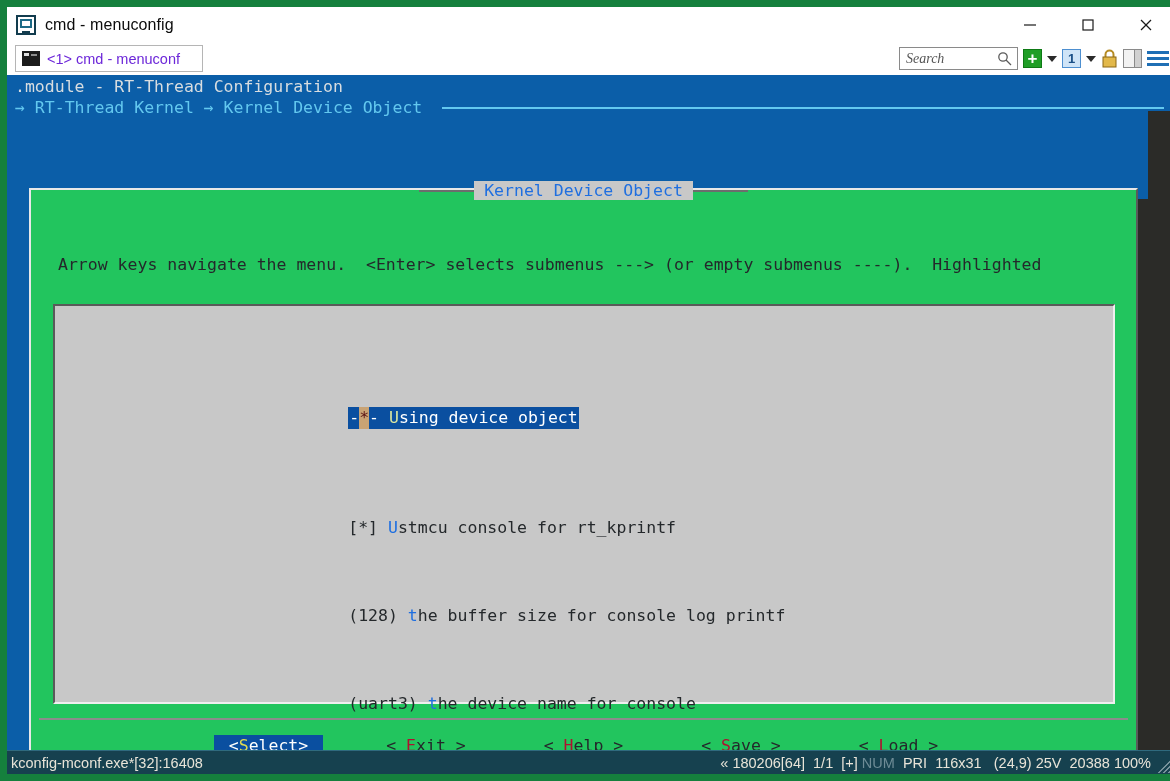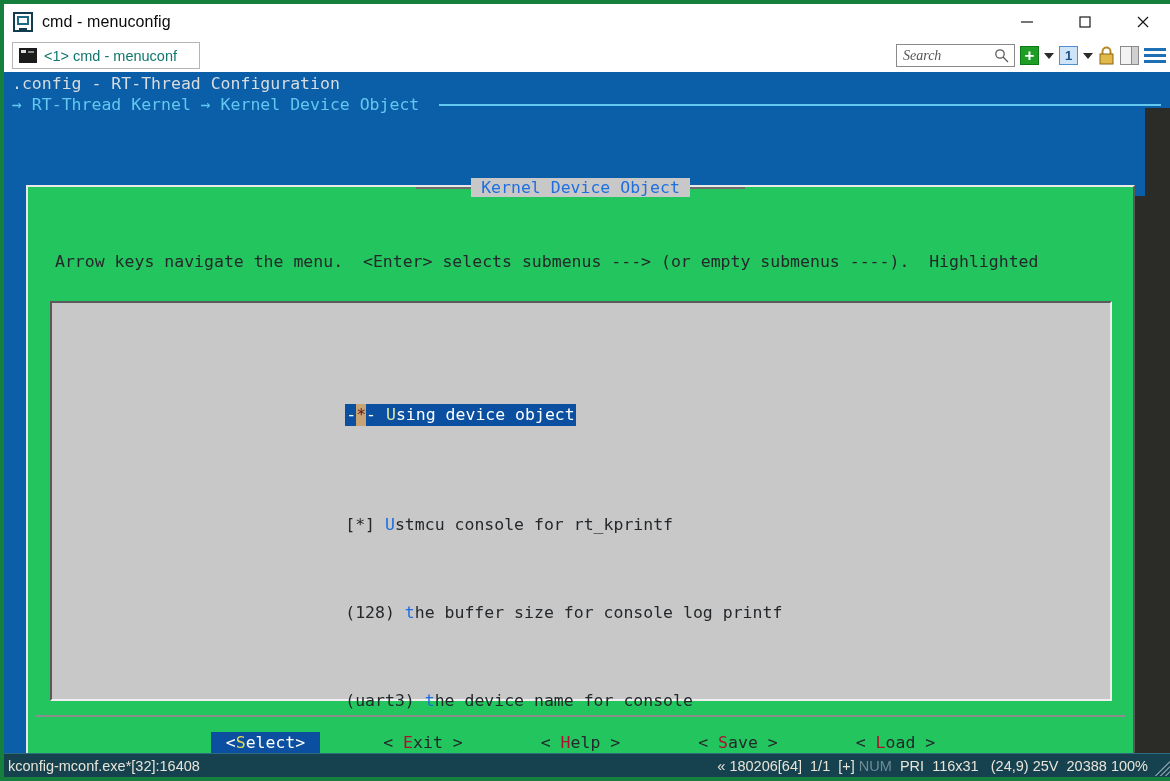--- a/index.html
+++ b/index.html
@@ -8,21 +8,21 @@
     overflow: hidden;
     background: #0a0a0a;
     font-family: "Liberation Sans", sans-serif;
   }
 
   
   #app {
     position: relative;
     width: 1170px; height: 781px;
     background: #ffffff;
-    border: 4px solid #15803d;
+    border: 7px solid #15803d;
   }
 
   
   #titlebar {
     position: absolute; left: 0; top: 0;
     width: 1168px; height: 35px;
     background: #ffffff;
     display: flex; align-items: center;
   }
   #title-icon {
@@ -80,21 +80,21 @@
   #tab-icon::before {
     content: ""; position: absolute;
     left: 2px; top: 2px; width: 5px; height: 3px;
     background: #dddddd;
   }
   #tab-icon::after {
     content: ""; position: absolute;
     left: 9px; top: 3px; width: 6px; height: 2px;
     background: #8c8c8c;
   }
-  #tab-label { font-size: 14.5px; color: #0f766e; white-space: nowrap; }
+  #tab-label { font-size: 14.5px; color: #6d28d9; white-space: nowrap; }
 
   #toolbar-right {
     margin-left: auto; display: flex; align-items: center;
     padding-right: 6px; gap: 5px;
   }
   #searchbox {
     width: 119px; height: 23px;
     border: 1px solid #8a8a8a;
     background: #ffffff;
     display: flex; align-items: center;
@@ -384,21 +384,21 @@
           <span></span>
             <span></span>
             <span></span>
         </div>
       </div>
     </div>
   </div>
 
   <div id="console">
 
-    <div id="hdr-line1">.config - RT-Thread Configuration</div>
+    <div id="hdr-line1">.module - RT-Thread Configuration</div>
     <div id="hdr-line2">→ RT-Thread Kernel → Kernel Device Object</div>
     <div id="hdr-rule"></div>
 
     <div id="term-shadow-col"></div>
 
     <div id="dialog-shadow"></div>
 
     <div id="dialog">
 
       <div id="dlg-title-wrap">

